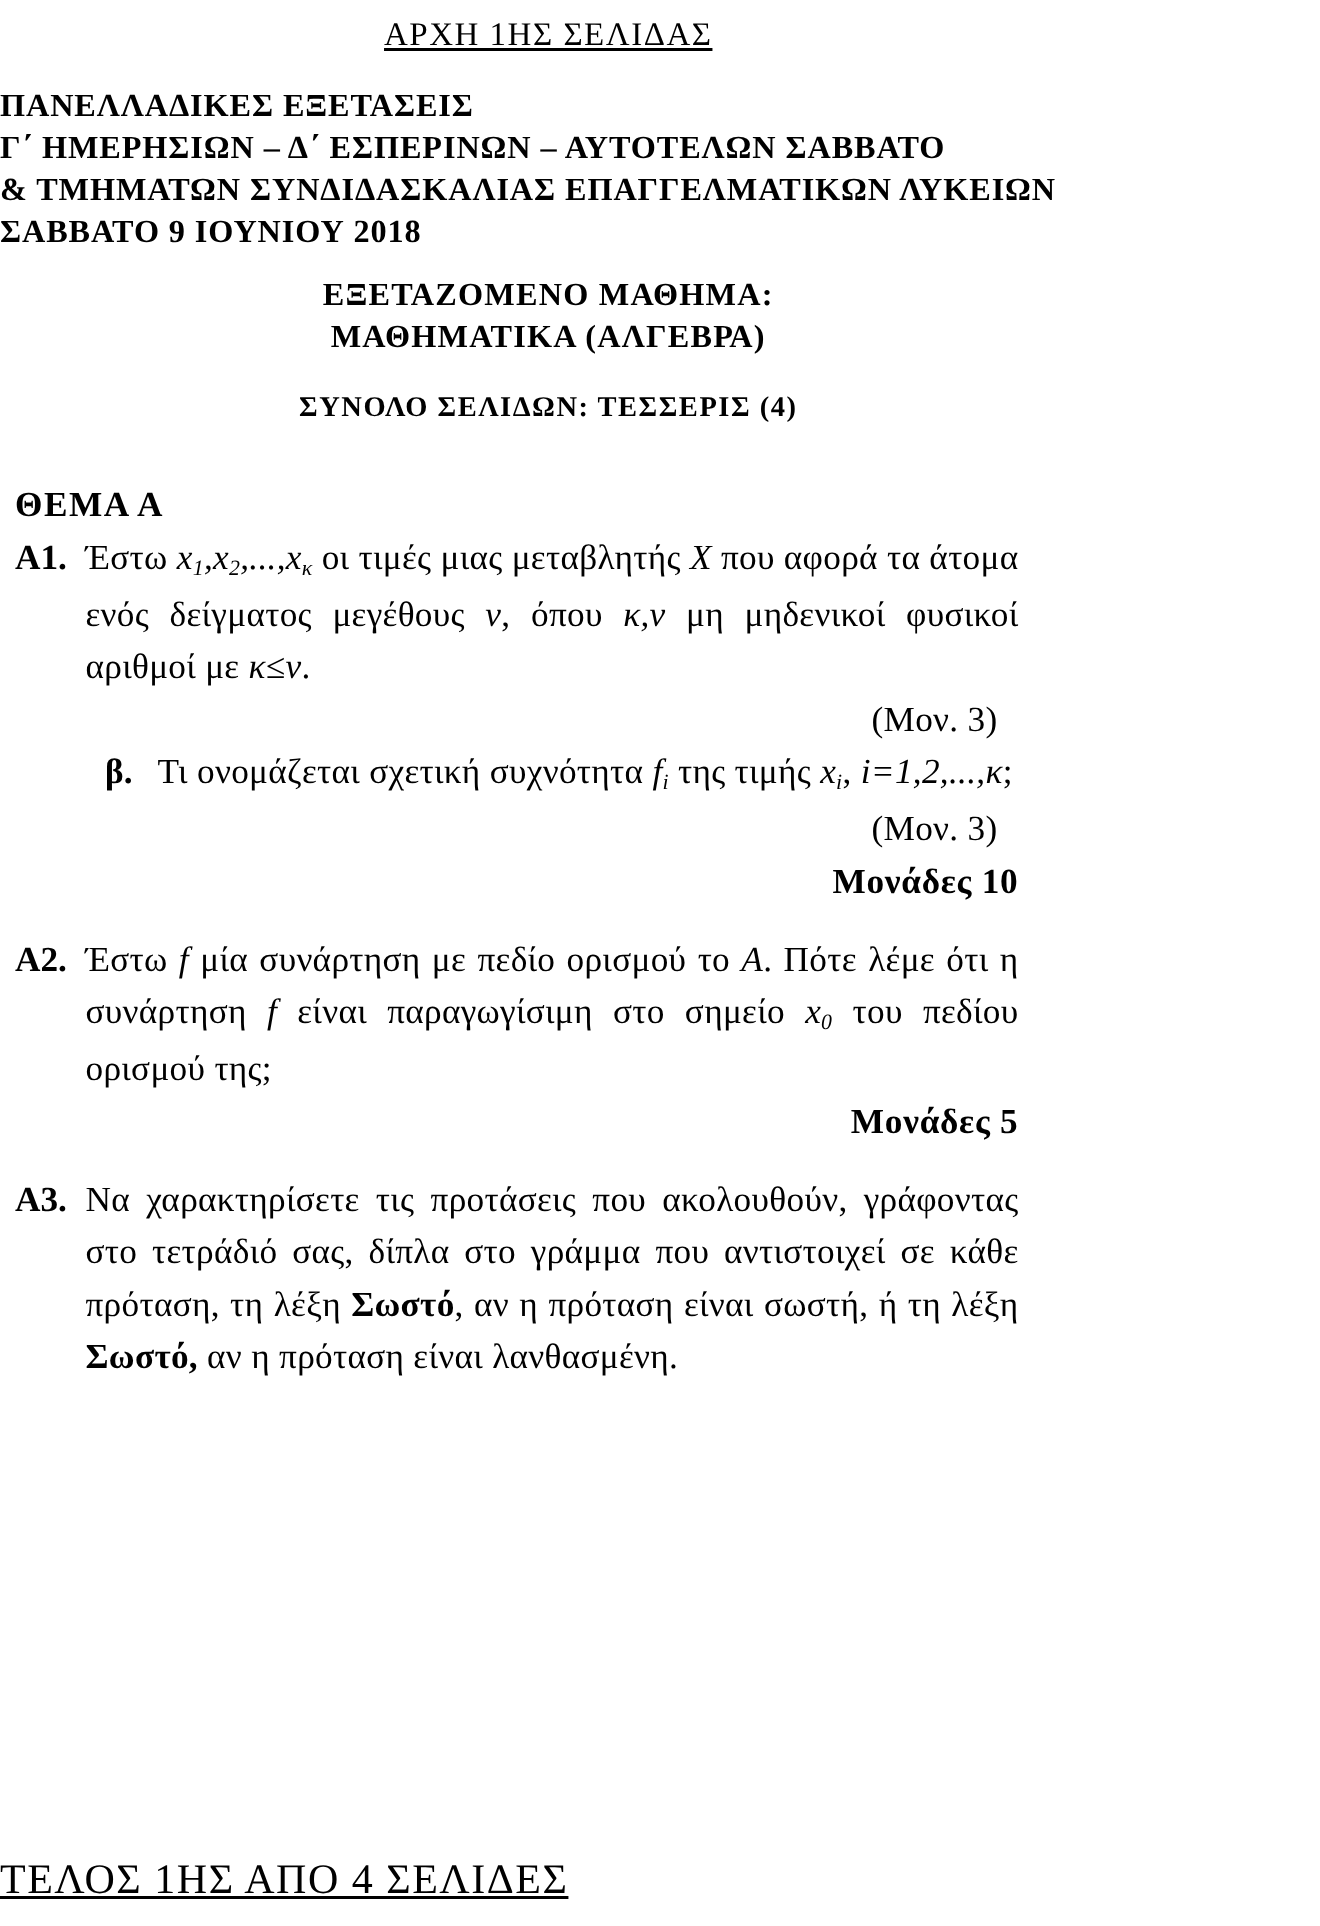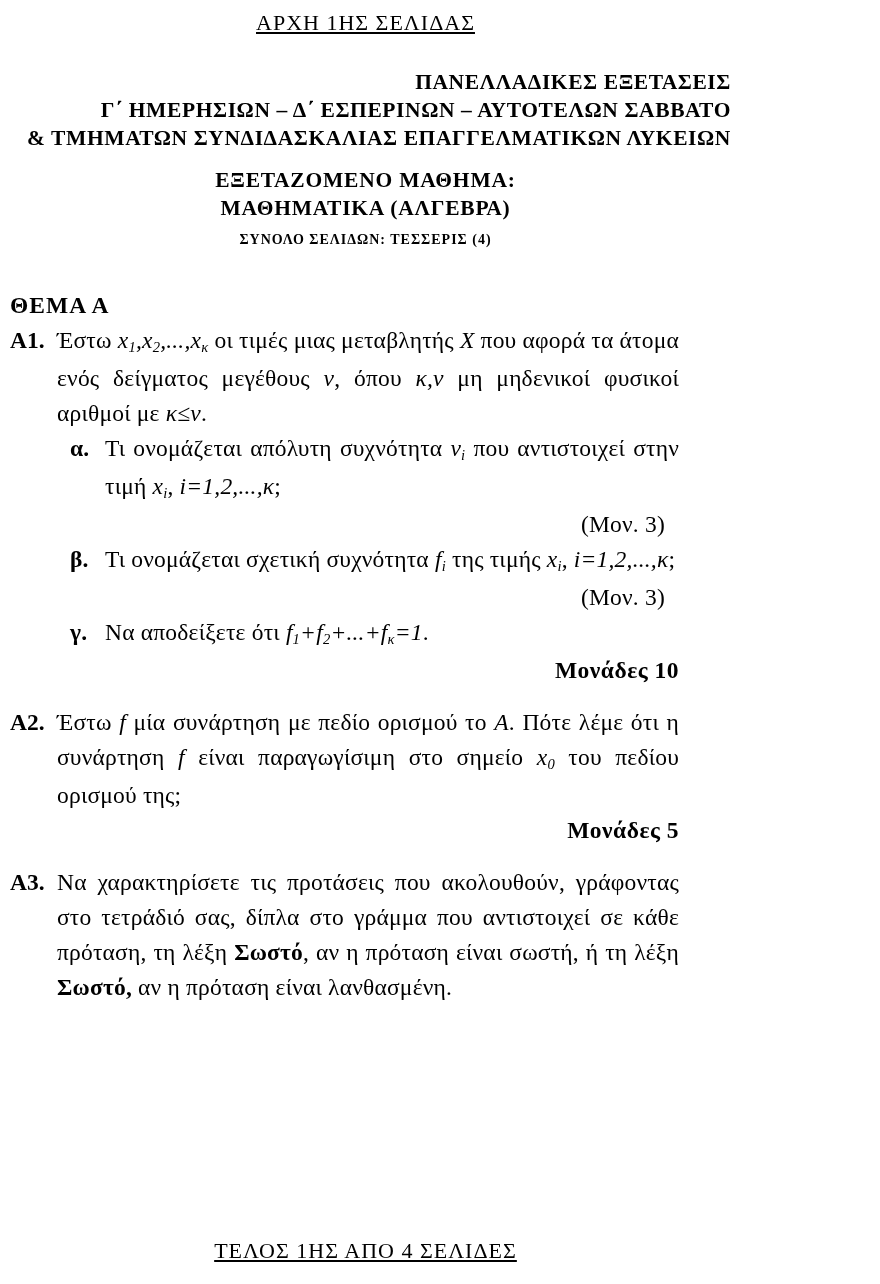--- a/index.html
+++ b/index.html
@@ -14,40 +14,40 @@
     overflow: hidden;
   }
   .page-header {
     text-align: center;
     padding-top: 10px;
     font-size: 22px;
     letter-spacing: 1px;
   }
   .underlined { text-decoration: underline; }
   .title-block {
-    margin-top: 32px;
-    text-align: right;
+    margin-top: 20px;
+    text-align: left;
     font-weight: bold;
     font-size: 21.5px;
     line-height: 28px;
     letter-spacing: 0.6px;
   }
   .subject-block {
     margin-top: 14px;
     text-align: center;
     font-weight: bold;
     font-size: 21.5px;
     line-height: 28px;
     letter-spacing: 0.8px;
   }
   .pages-line {
-    margin-top: 4px;
+    margin-top: 20px;
     text-align: center;
     font-weight: bold;
-    font-size: 14px;
+    font-size: 19px;
     line-height: 28px;
     letter-spacing: 1px;
   }
   .body-area {
     margin-top: 34px;
     padding: 0 52px 0 10px;
     font-size: 23.5px;
     line-height: 35px;
     letter-spacing: 0.2px;
   }
@@ -87,68 +87,63 @@
     vertical-align: baseline;
     position: relative;
     top: 0.28em;
     font-style: italic;
   }
   .page-footer {
     position: absolute;
     top: 1238px;
     left: 0;
     width: 100%;
-    text-align: center;
-    font-size: 22px;
+    text-align: left;
+    font-size: 28px;
     letter-spacing: 1px;
   }
 </style>
 </head>
 <body>
 
 <div class="page">
 
   <div class="page-header">
     <span class="underlined">ΑΡΧΗ 1ΗΣ ΣΕΛΙΔΑΣ</span>
   </div>
 
   <div class="title-block">
     <div>ΠΑΝΕΛΛΑΔΙΚΕΣ ΕΞΕΤΑΣΕΙΣ</div>
     <div>Γ΄ ΗΜΕΡΗΣΙΩΝ – Δ΄ ΕΣΠΕΡΙΝΩΝ – ΑΥΤΟΤΕΛΩΝ ΣΑΒΒΑΤΟ</div>
     <div>&amp; ΤΜΗΜΑΤΩΝ ΣΥΝΔΙΔΑΣΚΑΛΙΑΣ ΕΠΑΓΓΕΛΜΑΤΙΚΩΝ ΛΥΚΕΙΩΝ</div>
+    <div>ΣΑΒΒΑΤΟ 9 ΙΟΥΝΙΟΥ 2018</div>
   </div>
 
   <div class="subject-block">
     <div>ΕΞΕΤΑΖΟΜΕΝΟ ΜΑΘΗΜΑ:</div>
     <div>ΜΑΘΗΜΑΤΙΚΑ (ΑΛΓΕΒΡΑ)</div>
   </div>
 
   <div class="pages-line">ΣΥΝΟΛΟ ΣΕΛΙΔΩΝ: ΤΕΣΣΕΡΙΣ (4)</div>
 
   <div class="body-area">
 
     <div class="theme-heading">ΘΕΜΑ Α</div>
 
     <div class="para lvl1">
       <span class="lbl1">Α1.</span><span class="txt">Έστω <i>x<sub>1</sub>,x<sub>2</sub>,...,x<sub>κ</sub></i> οι τιμές μιας μεταβλητής <i>X</i> που αφορά τα άτομα ενός δείγματος μεγέθους <i>ν</i>, όπου <i>κ,ν</i> μη μηδενικοί φυσικοί αριθμοί με <i>κ≤ν</i>.</span>
     </div>
 
-    <div class="para lvl2">
-      <span class="lbl2">α.</span><span class="txt">Τι ονομάζεται απόλυτη συχνότητα <i>ν<sub>i</sub></i> που αντιστοιχεί στην τιμή <i>x<sub>i</sub></i>, <i>i=1,2,...,κ</i>;</span>
-    </div>
     <div class="marks-line">(Μον. 3)</div>
 
     <div class="para lvl2">
       <span class="lbl2">β.</span><span class="txt">Τι ονομάζεται σχετική  συχνότητα <i>f<sub>i</sub></i> της τιμής <i>x<sub>i</sub></i>, <i>i=1,2,...,κ</i>;</span>
     </div>
     <div class="marks-line">(Μον. 3)</div>
 
-    <div class="para lvl2">
-      <span class="lbl2">γ.</span><span class="txt">Να αποδείξετε ότι <i>f<sub>1</sub>+f<sub>2</sub>+...+f<sub>κ</sub>=1</i>.</span>
-    </div>
 
     <div class="monades-line">Μονάδες 10</div>
 
     <div class="para lvl1 gap-md">
       <span class="lbl1">Α2.</span><span class="txt">Έστω <i>f</i> μία συνάρτηση  με πεδίο ορισμού το <i>A</i>. Πότε λέμε ότι η συνάρτηση <i>f</i> είναι παραγωγίσιμη στο σημείο <i>x<sub>0</sub></i> του πεδίου ορισμού της;</span>
     </div>
     <div class="monades-line">Μονάδες 5</div>
 
     <div class="para lvl1 gap-md">
       <span class="lbl1">Α3.</span><span class="txt">Να χαρακτηρίσετε τις προτάσεις που ακολουθούν, γράφοντας στο τετράδιό σας, δίπλα στο γράμμα που αντιστοιχεί σε κάθε πρόταση, τη λέξη <b>Σωστό</b>, αν η πρόταση είναι σωστή, ή τη λέξη <b>Σωστό,</b> αν η πρόταση είναι λανθασμένη.</span>

